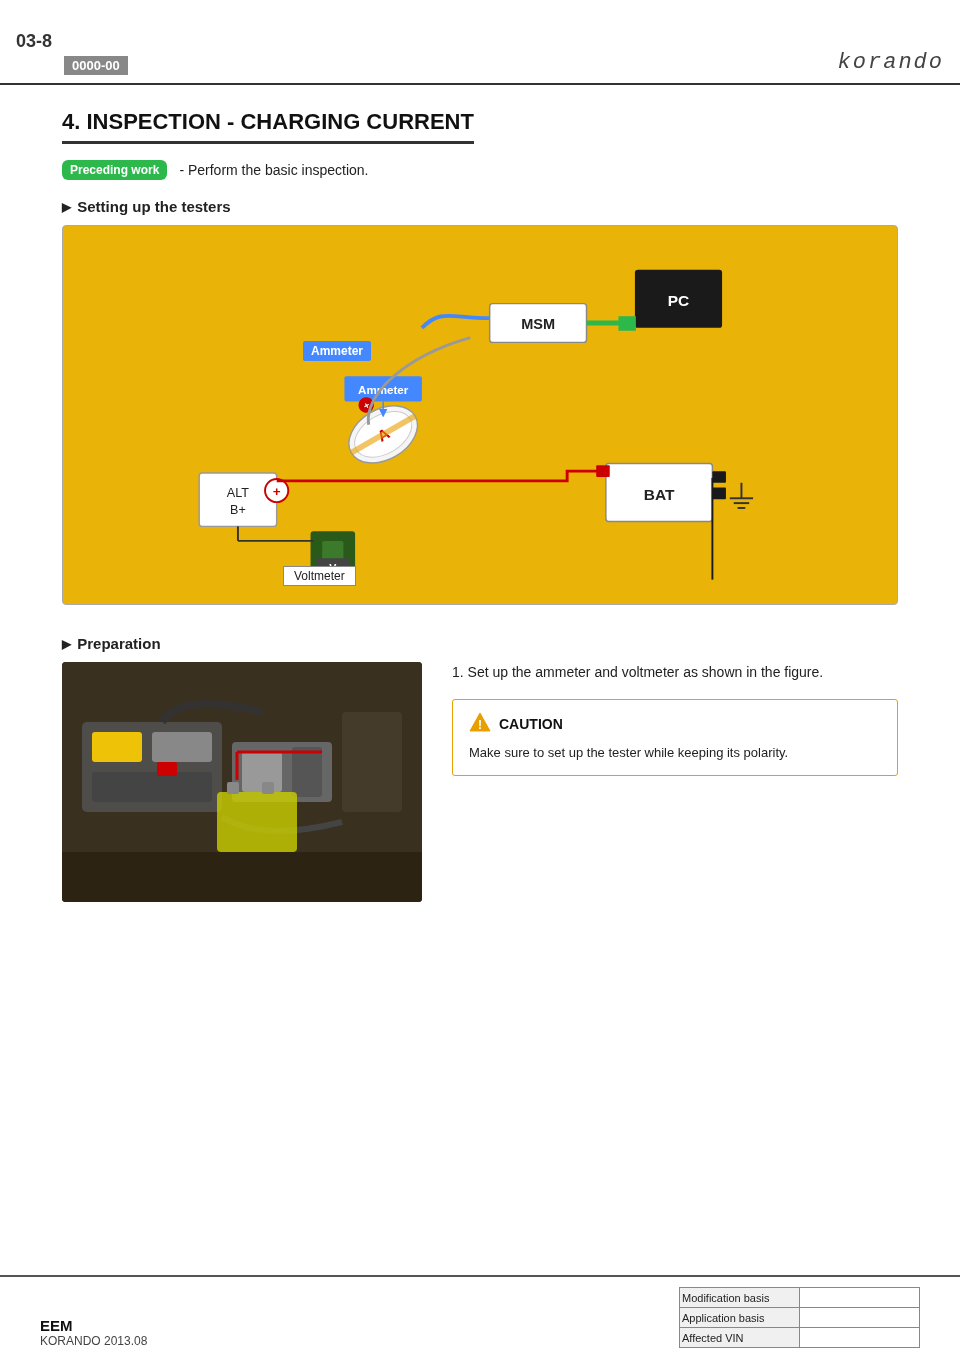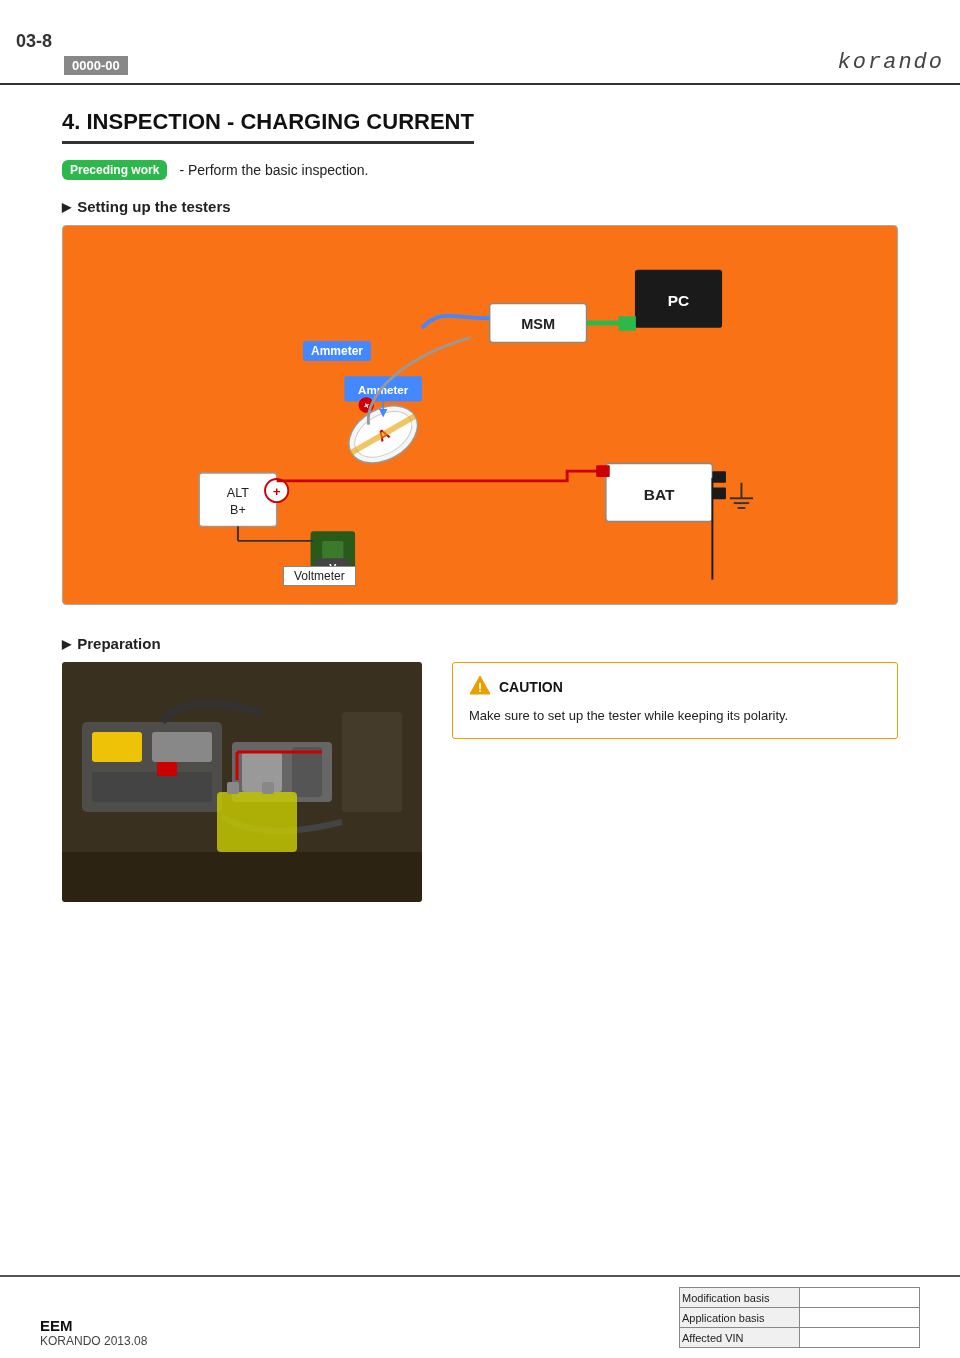--- a/index.html
+++ b/index.html
@@ -98,21 +98,21 @@
       content: '▶';
       font-size: 12px;
     }
 
     
     .diagram-box {
       border: 1.5px solid #aaa;
       border-radius: 4px;
       margin-bottom: 30px;
       padding: 20px;
-      background: #f97316;
+      background: #eab308;
       position: relative;
       height: 380px;
     }
 
     
     .diagram-svg {
       width: 100%;
       height: 100%;
     }
 
@@ -363,20 +363,21 @@
           <line x1="175" y1="118" x2="175" y2="90" stroke="#cc0000" stroke-width="3"></line>
           <line x1="175" y1="90" x2="260" y2="90" stroke="#cc0000" stroke-width="3"></line>
 
           <rect x="0" y="190" width="360" height="50" fill="#2a2010" opacity="0.8"></rect>
           <rect x="280" y="50" width="60" height="100" rx="4" fill="#4a4030" opacity="0.7"></rect>
         </svg>
       </div>
     </div>
 
     <div class="prep-content">
+      <p class="prep-step"><span>1. </span><span>Set up the ammeter and voltmeter as shown in the figure.</span></p>
 
       <div class="caution-box">
         <div class="caution-title">
 
           <span>
             <svg width="22" height="20" viewBox="0 0 22 20">
               <polygon points="11,1 21,19 1,19" fill="#e8a000" stroke="#e8a000"></polygon>
               <text x="11" y="17" text-anchor="middle" fill="white" font-size="12" font-weight="bold">!</text>
             </svg>
           </span>

